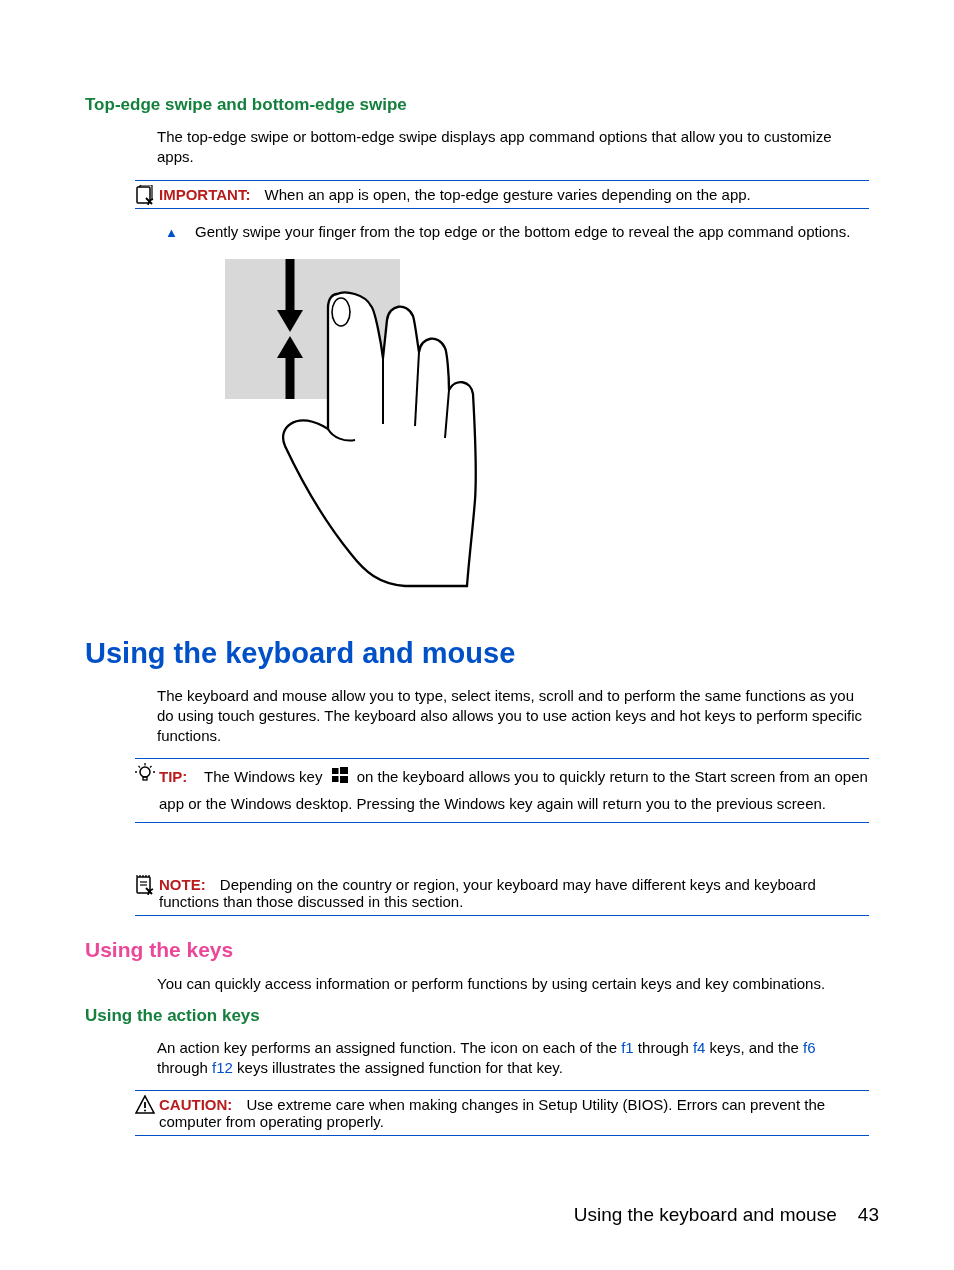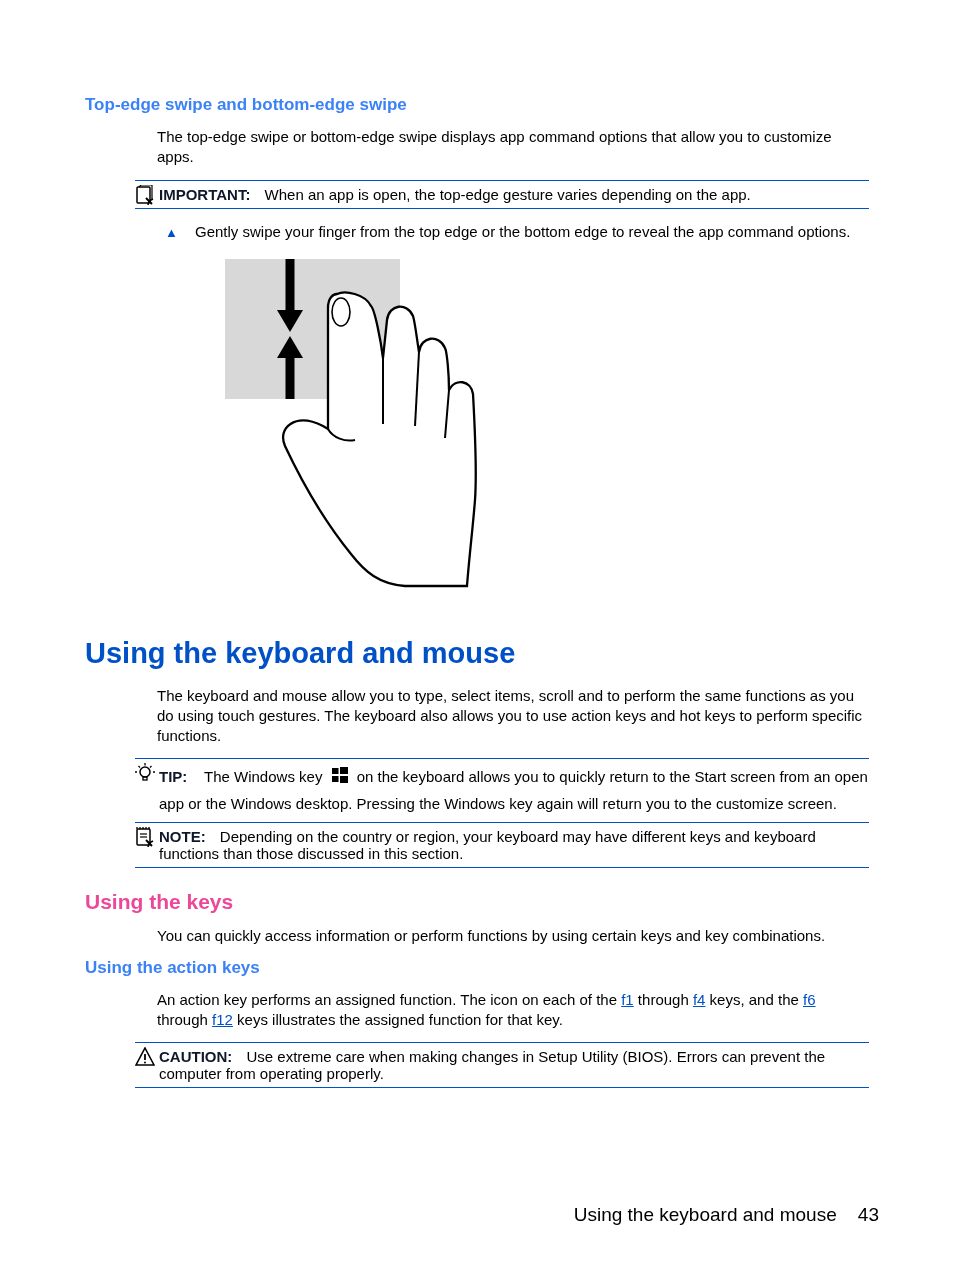--- a/index.html
+++ b/index.html
@@ -11,21 +11,21 @@
     background: #fff;
   }
   .page {
     width: 954px;
     height: 1270px;
     box-sizing: border-box;
     padding: 95px 75px 0 85px;
     position: relative;
   }
   .h3 {
-    color: #3b82f6;
+    color: #15803d;
     font-weight: bold;
     font-size: 17px;
     margin: 0 0 12px 0;
   }
   .h1 {
     color: #0050c8;
     font-weight: bold;
     font-size: 29px;
     margin: 30px 0 16px 0;
   }
@@ -49,30 +49,31 @@
   .callout {
     border-top: 1px solid #0050c8;
     border-bottom: 1px solid #0050c8;
     margin-left: 50px;
     margin-right: 10px;
     padding: 5px 0 5px 24px;
     position: relative;
   }
   .callout + .callout {
     border-top: none;
+    margin-top: 48px;
   }
   .callout .icon {
     position: absolute;
     top: 4px;
     left: 0;
     width: 20px;
     height: 20px;
   }
   .callout-label {
-    color: #0f172a;
+    color: #b91c1c;
     font-weight: bold;
   }
   .step {
     position: relative;
     margin-left: 108px;
     margin-right: 10px;
     padding-left: 2px;
     margin-top: 14px;
     margin-bottom: 14px;
   }
@@ -82,21 +83,20 @@
     top: 2px;
     color: #0050c8;
     font-size: 13px;
   }
   .figure {
     margin-left: 130px;
     margin-bottom: 6px;
   }
   .key-link {
     color: #0050c8;
-    text-decoration: underline;
   }
   .footer {
     position: absolute;
     bottom: 44px;
     right: 75px;
     font-size: 19px;
   }
   .windows-key-inline {
     display: inline-block;
     vertical-align: middle;
@@ -189,21 +189,21 @@
       <span class="callout-label">TIP:</span>
       &nbsp;&nbsp;&nbsp;<span>The Windows key</span>
       <span class="windows-key-inline">
         <svg width="18" height="18" viewBox="0 0 18 18">
           <rect x="1" y="2" width="6.5" height="6" fill="#000"></rect>
           <rect x="9" y="1" width="8" height="7" fill="#000"></rect>
           <rect x="1" y="10" width="6.5" height="6" fill="#000"></rect>
           <rect x="9" y="10" width="8" height="7" fill="#000"></rect>
         </svg>
       </span>
-      <span>on the keyboard allows you to quickly return to the Start screen from an open app or the Windows desktop. Pressing the Windows key again will return you to the customize screen.</span>
+      <span>on the keyboard allows you to quickly return to the Start screen from an open app or the Windows desktop. Pressing the Windows key again will return you to the previous screen.</span>
     </p>
   </div>
 
   <div class="callout">
     <span class="icon">
       <svg viewBox="0 0 20 20" width="20" height="20">
         <rect x="2" y="2" width="13" height="16" rx="1" fill="none" stroke="#000" stroke-width="1.5"></rect>
         <path d="M2 2 L2 0 M5 2 L5 0 M8 2 L8 0 M11 2 L11 0 M14 2 L14 0" stroke="#000" stroke-width="1.3"></path>
         <line x1="5" y1="7" x2="12" y2="7" stroke="#000" stroke-width="1.2"></line>
         <line x1="5" y1="10" x2="12" y2="10" stroke="#000" stroke-width="1.2"></line>

